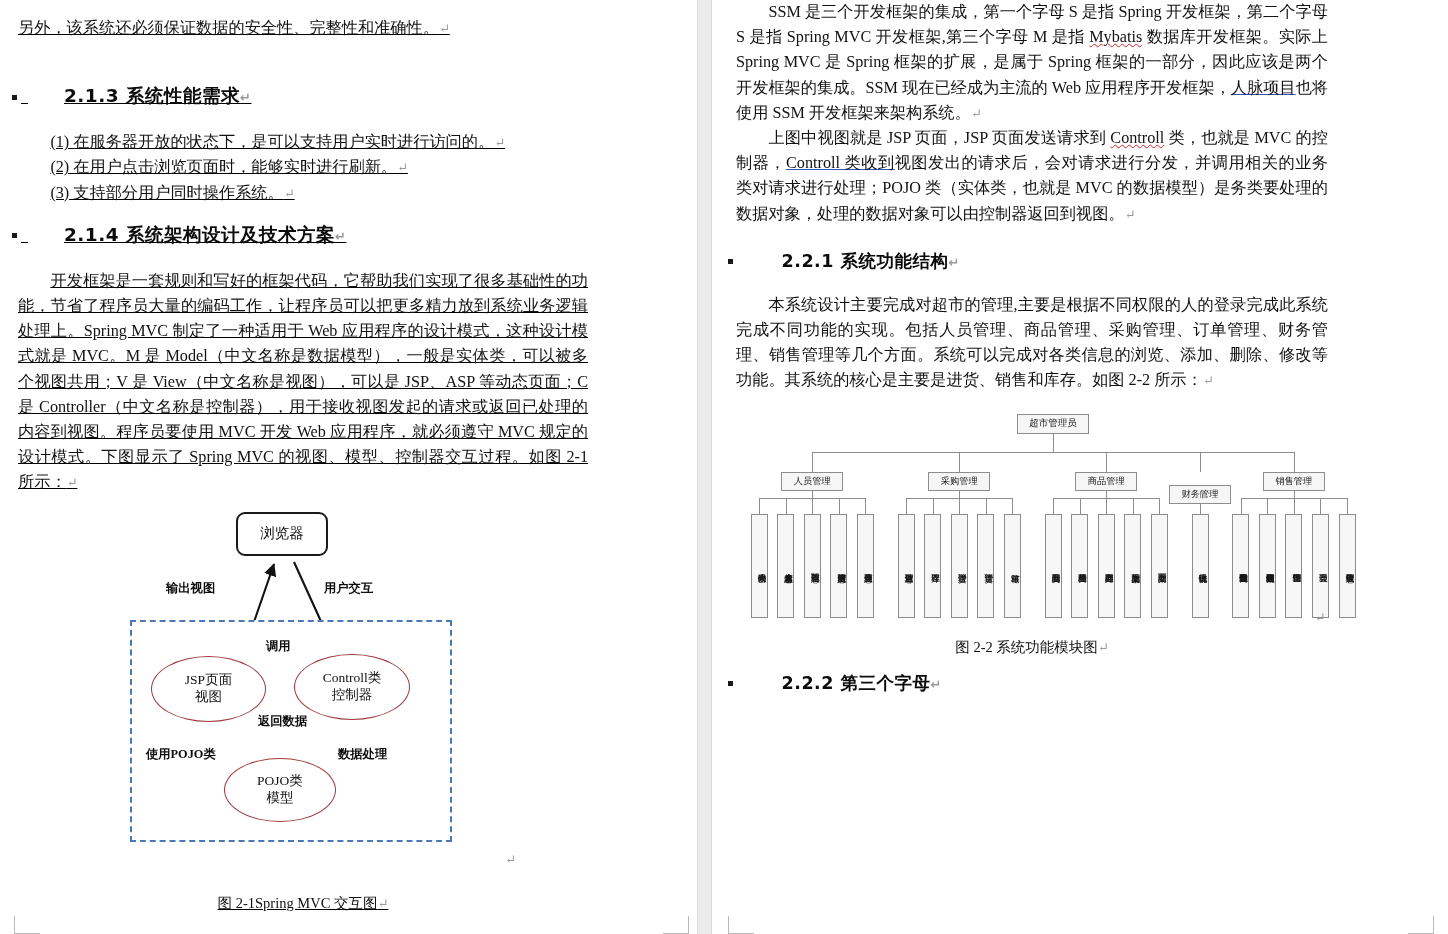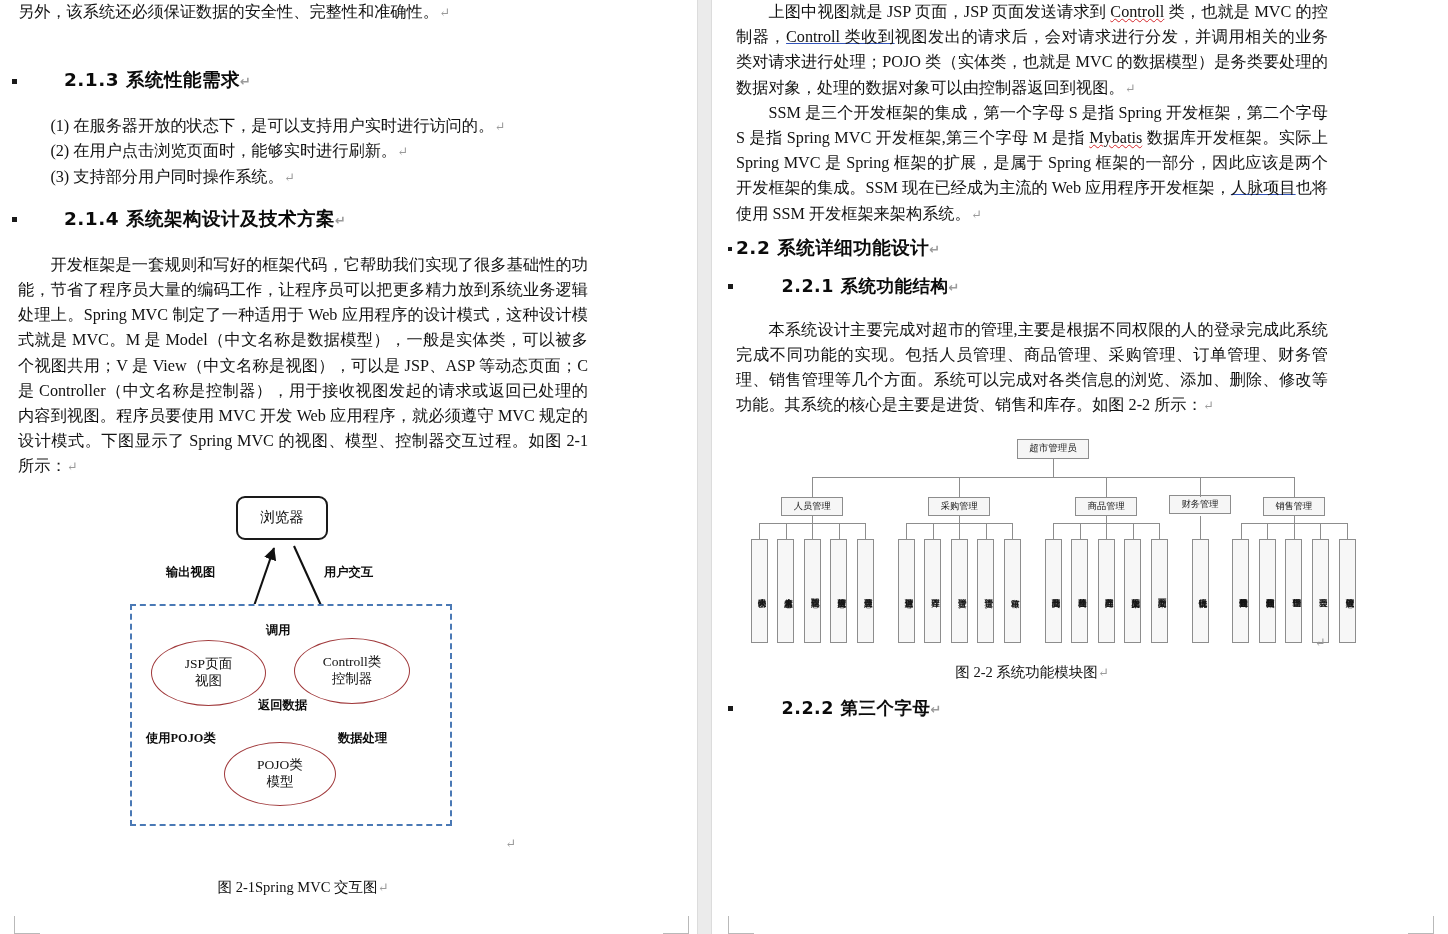--- a/index.html
+++ b/index.html
@@ -109,21 +109,21 @@
   .org .lnh { height:1px; }
   .org .lnv { width:1px; }
 </style>
 </head>
 <body>
 
 <div class="spread">
 
   <div class="page page-left">
 
-    <div class="body-area" style="left:18px; top:0px; width:570px;">
+    <div class="body-area" style="left:18px; top:16px; width:570px;text-decoration:underline;">
 
       <p class="para" style="margin-bottom:2px;"><span>另外，该系统还必须保证数据的安全性、完整性和准确性。</span><span class="pilcrow">↵</span></p>
 
       <div style="height:14px;"></div>
 
       <h2 class="head" style="margin-left:-6px;margin-top:26px;">
         <span class="sqbullet"></span>
         <span style="display:inline-block;width:36px;"></span><span>2.1.3  系统性能需求</span><span class="pilcrow">↵</span>
       </h2>
 
@@ -219,32 +219,29 @@
     <div class="crop br" style="right:8px;  bottom:0px;"></div>
   </div>
 
   <div class="gutter"></div>
 
   <div class="page page-right">
 
     <div class="body-area" style="left:24px; top:0px; width:592px;">
 
       <p class="para indent">
+        <span>SSM 是三个开发框架的集成，第一个字母 S 是指 Spring 开发框架，第二个字母 S 是指 Spring MVC 开发框架,第三个字母 M 是指 </span><span class="sq-red">Mybatis</span><span> 数据库开发框架。实际上 Spring MVC 是 Spring 框架的扩展，是属于 Spring 框架的一部分，因此应该是两个开发框架的集成。SSM 现在已经成为主流的 Web 应用程序开发框架，</span><span class="u-line">人脉项目</span><span>也将使用 SSM 开发框架来架构系统。</span><span class="pilcrow">↵</span>
+      </p>
+
+      <p class="para indent">
         <span>上图中视图就是 JSP 页面，JSP 页面发送请求到 </span><span class="sq-red">Controll</span><span> 类，也就是 MVC 的控制器，</span><span class="u-line">Controll 类收到</span><span>视图发出的请求后，会对请求进行分发，并调用相关的业务类对请求进行处理；POJO 类（实体类，也就是 MVC 的数据模型）是务类要处理的数据对象，处理的数据对象可以由控制器返回到视图。</span><span class="pilcrow">↵</span>
       </p>
 
-      <p class="para indent">
-        <span>SSM 是三个开发框架的集成，第一个字母 S 是指 Spring 开发框架，第二个字母 S 是指 Spring MVC 开发框架,第三个字母 M 是指 </span><span class="sq-red">Mybatis</span><span> 数据库开发框架。实际上 Spring MVC 是 Spring 框架的扩展，是属于 Spring 框架的一部分，因此应该是两个开发框架的集成。SSM 现在已经成为主流的 Web 应用程序开发框架，</span><span class="u-line">人脉项目</span><span>也将使用 SSM 开发框架来架构系统。</span><span class="pilcrow">↵</span>
-      </p>
-
       <div style="height:8px;"></div>
 
-      <h2 class="head" style="margin-left:-8px;">
-        <span class="sqbullet" style="width:4px;height:4px;"></span><span>2.2  系统详细功能设计</span><span class="pilcrow">↵</span>
-      </h2>
 
       <div style="height:14px;"></div>
 
       <h3 class="head3" style="margin-left:-8px;">
         <span class="sqbullet"></span>
         <span style="display:inline-block;width:38px;"></span><span>2.2.1  系统功能结构</span><span class="pilcrow">↵</span>
       </h3>
 
       <div style="height:20px;"></div>
 
@@ -288,21 +285,21 @@
               <div class="ln lnh" style="left:308.5px; top:94px; width:106.40000000000009px;"></div>
               <div class="ln lnv" style="left:308.5px; top:94px; height:16px;"></div>
               <div class="ln lnv" style="left:335.1px; top:94px; height:16px;"></div>
               <div class="ln lnv" style="left:361.70000000000005px; top:94px; height:16px;"></div>
               <div class="ln lnv" style="left:388.30000000000007px; top:94px; height:16px;"></div>
               <div class="ln lnv" style="left:414.9000000000001px; top:94px; height:16px;"></div>
               <div class="node lvl2" style="left:330.70000000000005px; top:68px; width:62px;">商品管理</div>
               <div class="ln lnv" style="left:361.70000000000005px; top:87px; height:7px;"></div>
               <div class="leaf" style="left:447.0000000000001px; top:110px; height:104px;">收银情况统计</div>
               <div class="ln lnv" style="left:455.5000000000001px; top:94px; height:16px;"></div>
-              <div class="node lvl2" style="left:424.5000000000001px; top:66px; width:62px;">财务管理</div>
+              <div class="node lvl2" style="left:424.5000000000001px; top:81px; width:62px;">财务管理</div>
               <div class="ln lnv" style="left:455.5000000000001px; top:87px; height:7px;"></div>
               <div class="leaf" style="left:487.60000000000014px; top:110px; height:104px;">销售商品数量管理</div>
               <div class="leaf" style="left:514.2000000000002px; top:110px; height:104px;">销售商品金额管理</div>
               <div class="leaf" style="left:540.8000000000002px; top:110px; height:104px;">销售日期管理</div>
               <div class="leaf" style="left:567.4000000000002px; top:110px; height:104px;">会员管理</div>
               <div class="leaf" style="left:594.0000000000002px; top:110px; height:104px;">收银信息管理</div>
               <div class="ln lnh" style="left:496.10000000000014px; top:94px; width:106.40000000000009px;"></div>
               <div class="ln lnv" style="left:496.10000000000014px; top:94px; height:16px;"></div>
               <div class="ln lnv" style="left:522.7000000000002px; top:94px; height:16px;"></div>
               <div class="ln lnv" style="left:549.3000000000002px; top:94px; height:16px;"></div>

